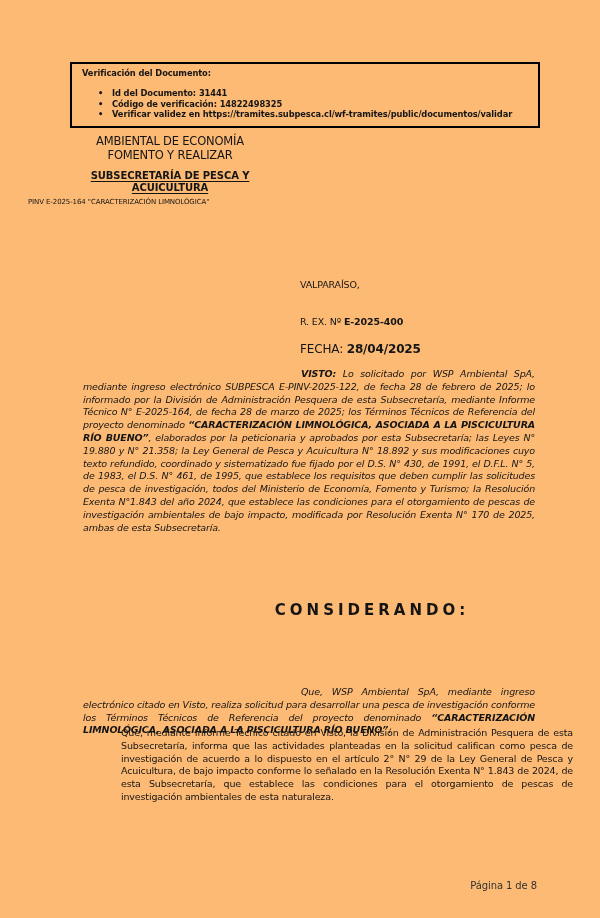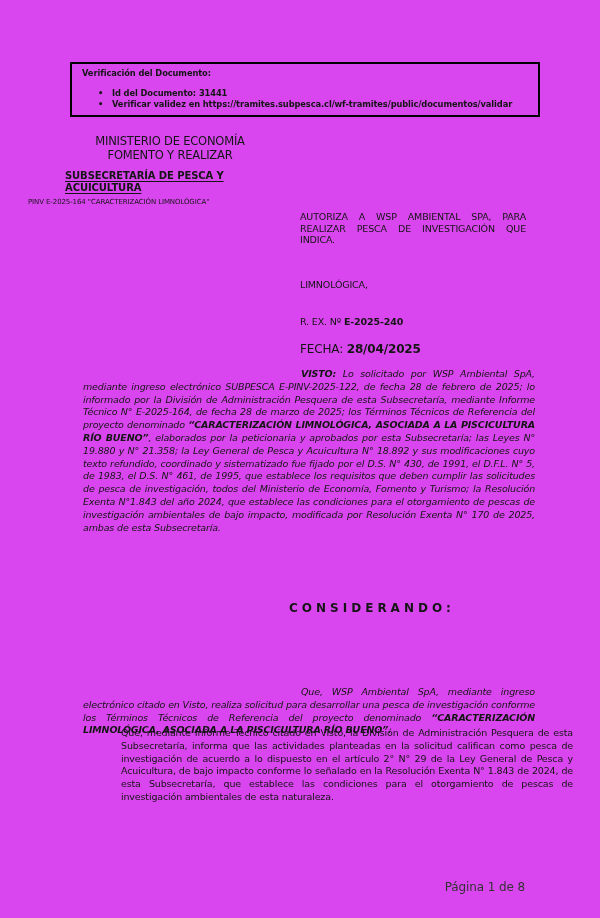--- a/index.html
+++ b/index.html
@@ -1,21 +1,21 @@
 <!DOCTYPE html>
 <html><head>
 <meta charset="utf-8">
 <style>
   * { margin: 0; padding: 0; box-sizing: border-box; }
   html, body { background: #ffffff; }
   .page {
     position: relative;
     width: 600px;
     height: 918px;
-    background: #d946ef;
+    background: #fdba74;
     font-family: "DejaVu Sans", "Liberation Sans", sans-serif;
     color: #151515;
     overflow: hidden;
   }
   .b { font-weight: bold; }
 
   
   .verify-box {
     position: absolute;
     left: 70px; top: 62px;
@@ -41,21 +41,21 @@
     width: 280px;
     text-align: center;
     font-size: 11.5px;
     line-height: 14px;
     letter-spacing: -0.2px;
   }
   .subsecretaria {
     position: absolute;
     left: 65px; top: 170px;
     width: 210px;
-    text-align: left;
+    text-align: center;
     font-size: 10px;
     line-height: 11.5px;
     font-weight: bold;
     text-decoration: underline;
     text-underline-offset: 2px;
     letter-spacing: -0.1px;
   }
   .project-ref {
     position: absolute;
     left: 28px; top: 198px;
@@ -89,62 +89,62 @@
     letter-spacing: -0.15px;
   }
   .indent { text-indent: 218px; font-style: italic; }
   .par-visto { top: 368px; }
   .considerando {
     position: absolute;
     left: 83px; top: 601px;
     width: 452px;
     padding-left: 126px;
     text-align: center;
-    font-size: 12px;
+    font-size: 15px;
     font-weight: bold;
     letter-spacing: 4px;
   }
   .par-c1 { top: 646px; margin-top: 40px; }
   .par-c2 { top: 727px; margin-left: 38px; }
 
   .page-footer {
     position: absolute;
-    right: 75px; top: 880px;
-    font-size: 12px;
+    right: 63px; top: 880px;
+    font-size: 10px;
     color: #333;
     letter-spacing: -0.1px;
   }
 </style>
 </head>
 <body>
 
 <div class="page">
 
   <div class="verify-box">
     <div>Verificación del Documento:</div>
     <ul>
       <li>Id del Documento: 31441</li>
+      <li>Código de verificación: 14822498325</li>
       <li>Verificar validez en https://tramites.subpesca.cl/wf-tramites/public/documentos/validar</li>
     </ul>
   </div>
 
   <div class="ministry">
-    <div>MINISTERIO DE ECONOMÍA</div>
+    <div>AMBIENTAL DE ECONOMÍA</div>
     <div>FOMENTO Y REALIZAR</div>
   </div>
 
   <div class="subsecretaria">SUBSECRETARÍA DE PESCA Y ACUICULTURA</div>
 
   <div class="project-ref">PINV E-2025-164 "CARACTERIZACIÓN LIMNOLÓGICA"</div>
 
-  <div class="subject">AUTORIZA A WSP AMBIENTAL SPA, PARA REALIZAR PESCA DE INVESTIGACIÓN QUE INDICA.</div>
 
-  <div class="city">LIMNOLÓGICA,</div>
+  <div class="city">VALPARAÍSO,</div>
 
-  <div class="rex"><span>R. EX. Nº </span><span class="b">E-2025-240</span></div>
+  <div class="rex"><span>R. EX. Nº </span><span class="b">E-2025-400</span></div>
 
   <div class="fecha"><span>FECHA: </span><span class="b">28/04/2025</span></div>
 
   <p class="body-par indent par-visto"><span class="b">VISTO:</span><span> Lo solicitado por WSP Ambiental SpA, mediante ingreso electrónico SUBPESCA E-PINV-2025-122, de fecha 28 de febrero de 2025; lo informado por la División de Administración Pesquera de esta Subsecretaría, mediante Informe Técnico N° E-2025-164, de fecha 28 de marzo de 2025; los Términos Técnicos de Referencia del proyecto denominado </span><span class="b">“CARACTERIZACIÓN LIMNOLÓGICA, ASOCIADA A LA PISCICULTURA RÍO BUENO”</span><span>, elaborados por la peticionaria y aprobados por esta Subsecretaría; las Leyes N° 19.880 y N° 21.358; la Ley General de Pesca y Acuicultura N° 18.892 y sus modificaciones cuyo texto refundido, coordinado y sistematizado fue fijado por el D.S. N° 430, de 1991, el D.F.L. N° 5, de 1983, el D.S. N° 461, de 1995, que establece los requisitos que deben cumplir las solicitudes de pesca de investigación, todos del Ministerio de Economía, Fomento y Turismo; la Resolución Exenta N°1.843 del año 2024, que establece las condiciones para el otorgamiento de pescas de investigación ambientales de bajo impacto, modificada por Resolución Exenta N° 170 de 2025, ambas de esta Subsecretaría.</span></p>
 
   <div class="considerando">CONSIDERANDO:</div>
 
   <p class="body-par indent par-c1"><span>Que, WSP Ambiental SpA, mediante ingreso electrónico citado en Visto, realiza solicitud para desarrollar una pesca de investigación conforme los Términos Técnicos de Referencia del proyecto denominado </span><span class="b">“CARACTERIZACIÓN LIMNOLÓGICA, ASOCIADA A LA PISCICULTURA RÍO BUENO”</span><span>.</span></p>
 
   <p class="body-par par-c2"><span>Que, mediante Informe Técnico citado en Visto, la División de Administración Pesquera de esta Subsecretaría, informa que las actividades planteadas en la solicitud califican como pesca de investigación de acuerdo a lo dispuesto en el artículo 2° N° 29 de la Ley General de Pesca y Acuicultura, de bajo impacto conforme lo señalado en la Resolución Exenta N° 1.843 de 2024, de esta Subsecretaría, que establece las condiciones para el otorgamiento de pescas de investigación ambientales de esta naturaleza.</span></p>

